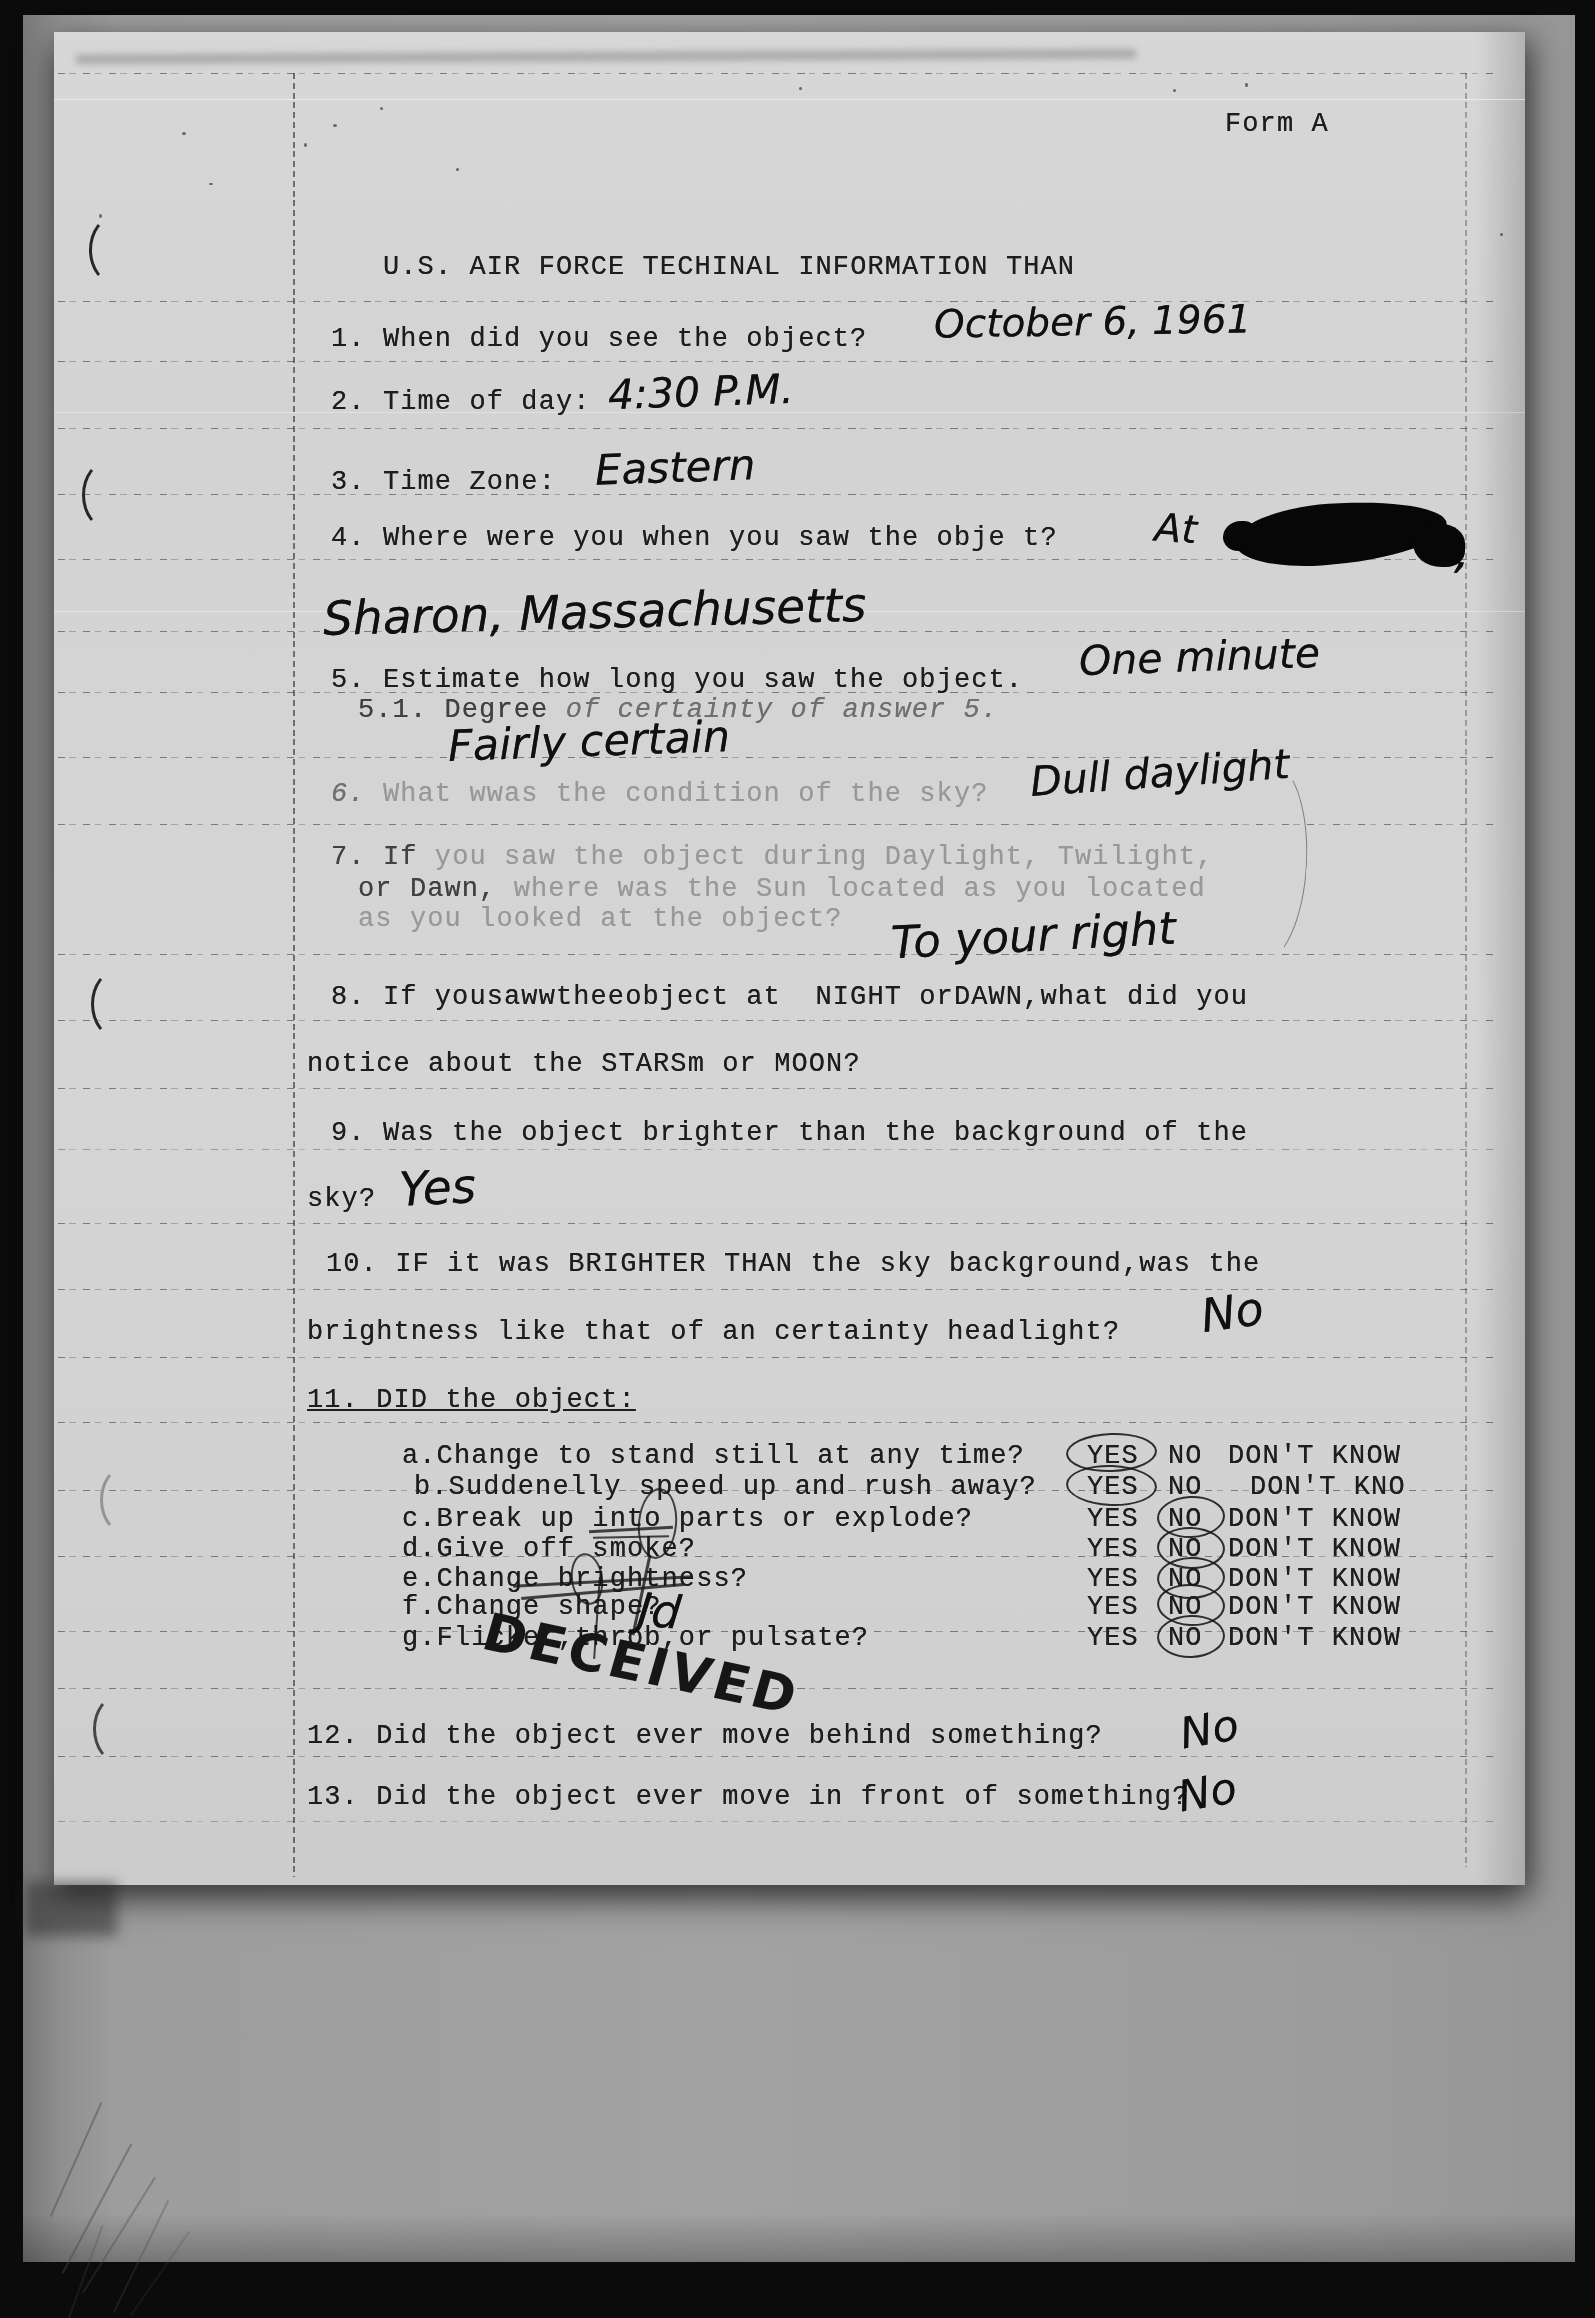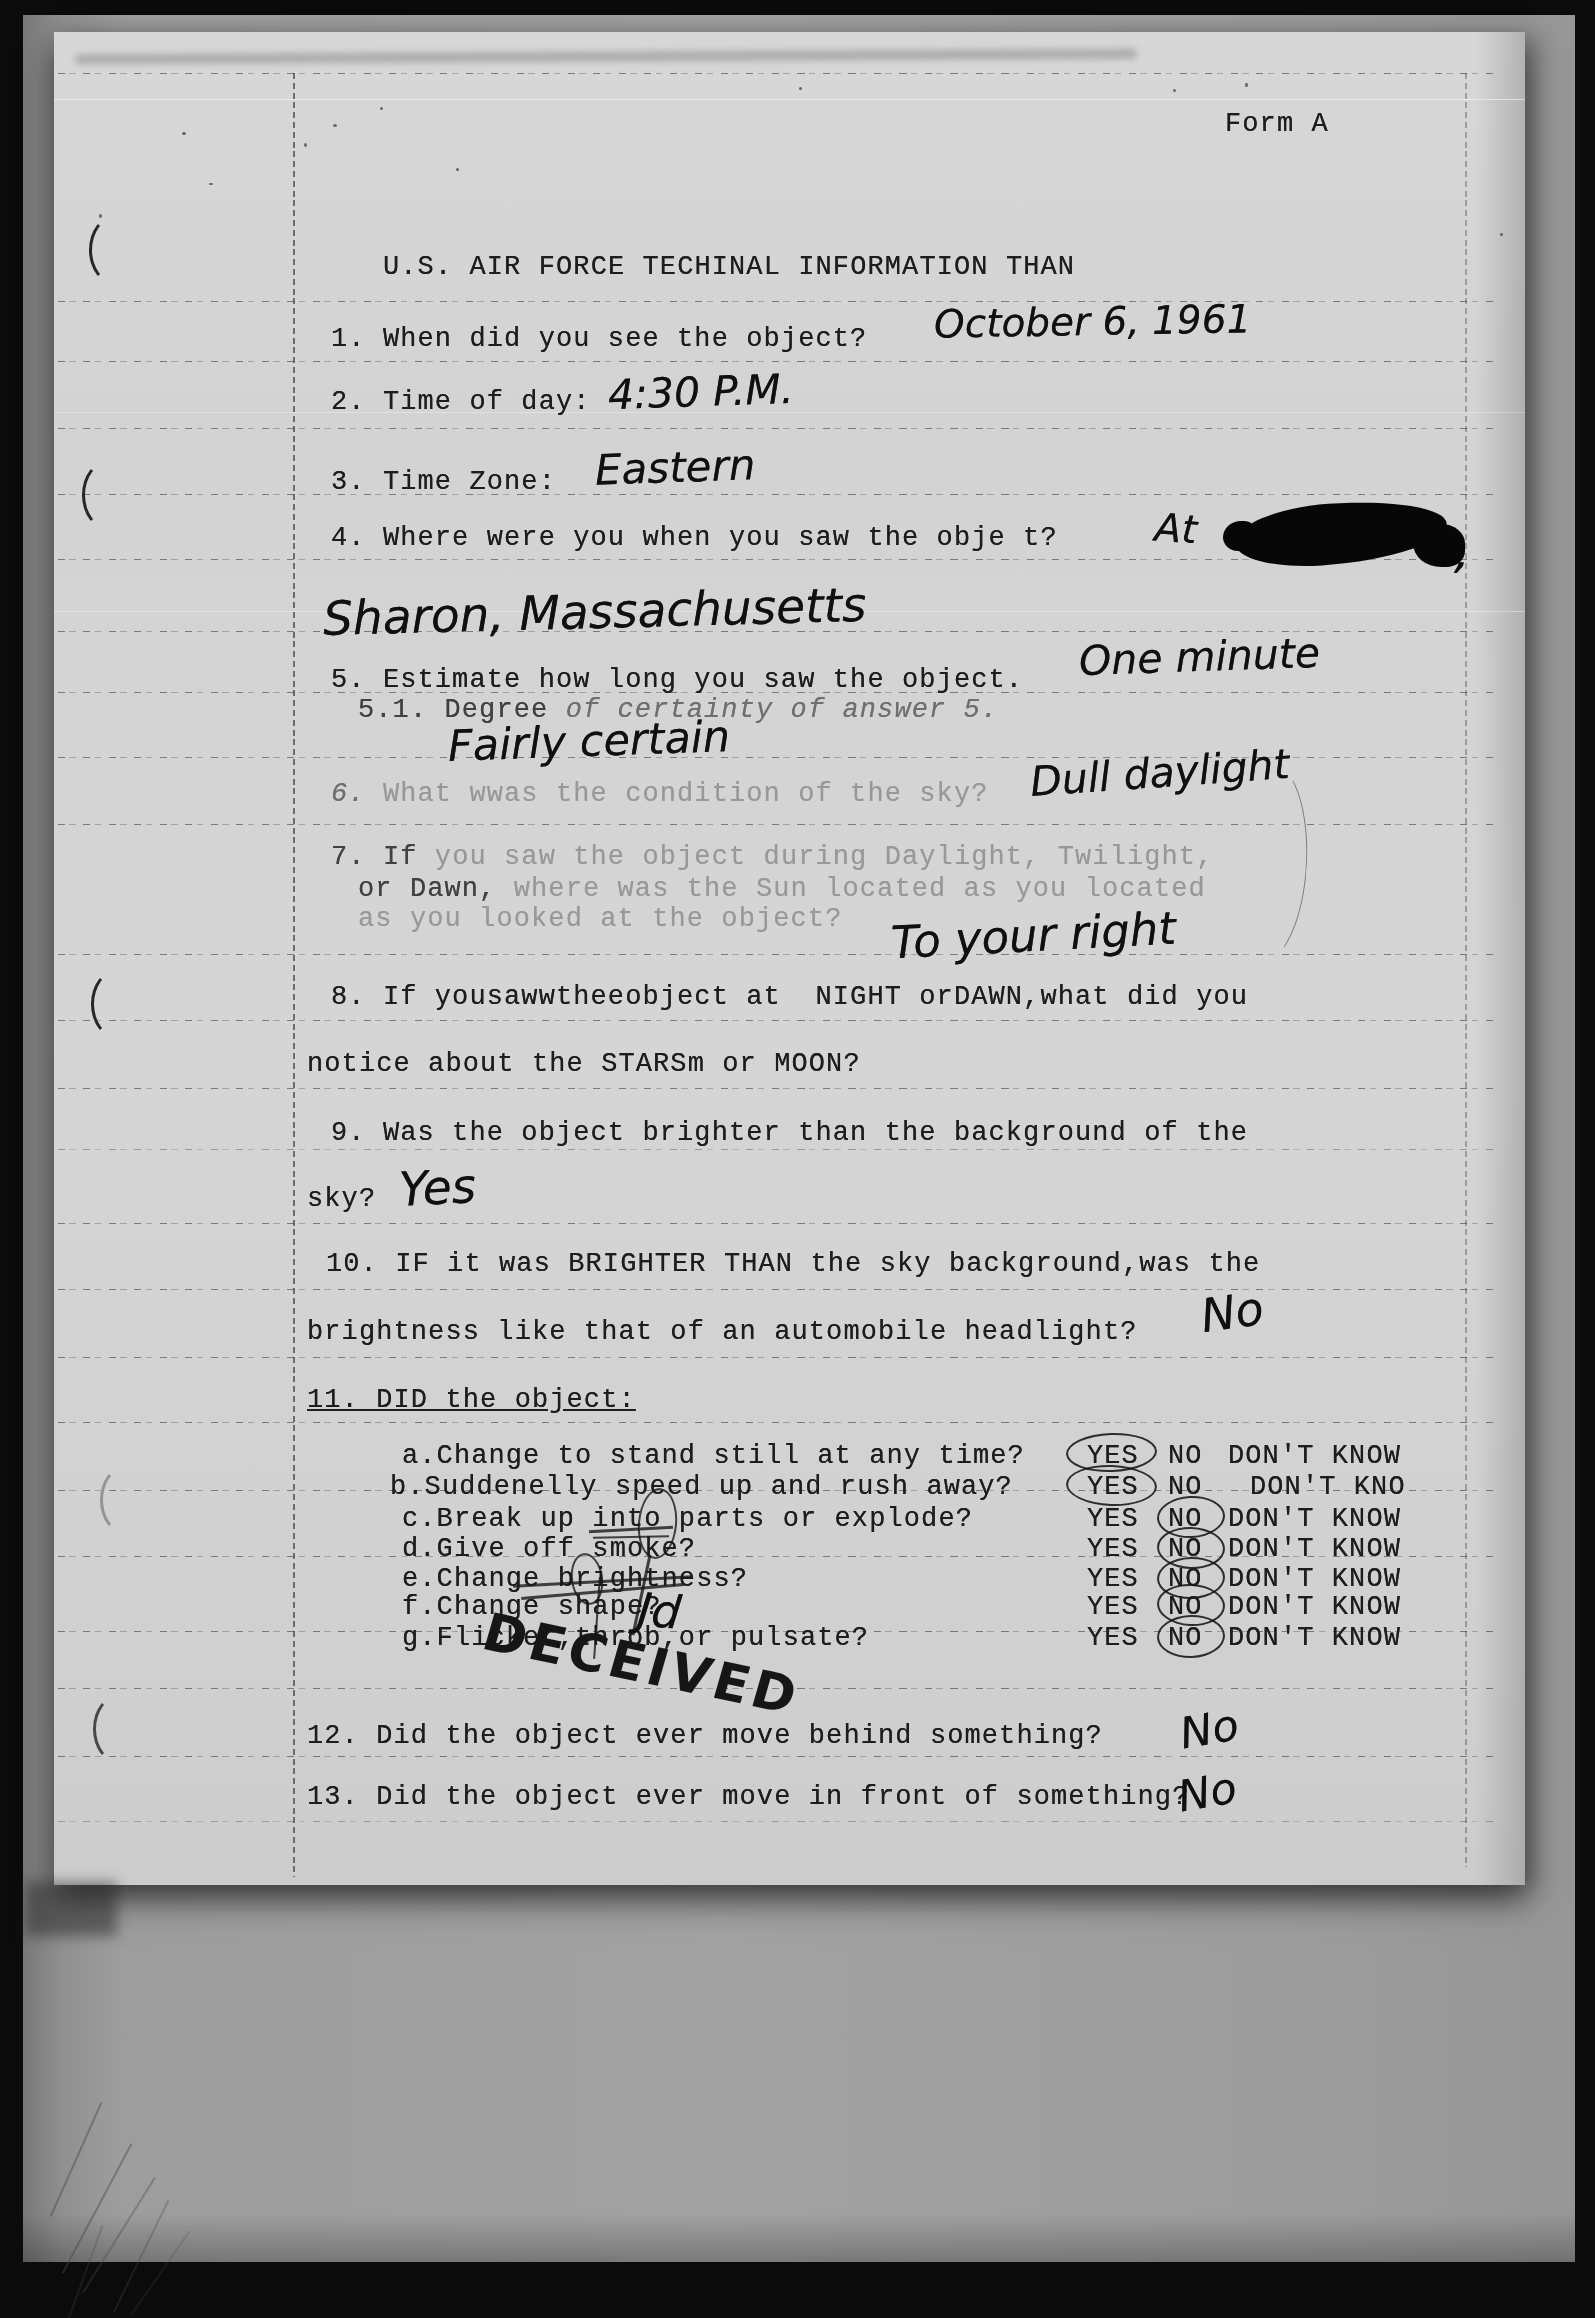--- a/index.html
+++ b/index.html
@@ -153,32 +153,32 @@
     <div class="hand" style="left:837px;top:877px;font-size:45px;transform:rotate(-3deg);">To your right</div>
 
     <div class="typed" style="left:277px;top:950px;">8. If yousawwtheeobject at  NIGHT orDAWN,what did you</div>
     <div class="typed" style="left:253px;top:1017px;">notice about the STARSm or MOON?</div>
 
     <div class="typed" style="left:277px;top:1086px;">9. Was the object brighter than the background of the</div>
     <div class="typed" style="left:253px;top:1152px;">sky?</div>
     <div class="hand" style="left:345px;top:1128px;font-size:47px;transform:rotate(-3deg);">Yes</div>
 
     <div class="typed" style="left:272px;top:1217px;">10. IF it was BRIGHTER THAN the sky background,was the</div>
-    <div class="typed" style="left:253px;top:1285px;">brightness like that of an automobile headlight?</div>
+    <div class="typed" style="left:253px;top:1285px;">brightness like that of an certainty headlight?</div>
     <div class="hand" style="left:1147px;top:1253px;font-size:46px;transform:rotate(-8deg);">No</div>
 
     <div class="typed" style="left:253px;top:1353px;text-decoration:underline;">11. DID the object:</div>
 
     <div class="typed" style="left:348px;top:1409px;">a.Change to stand still at any time?</div>
     <div class="typed" style="left:1033px;top:1409px;">YES</div>
     <div class="typed" style="left:1114px;top:1409px;">NO</div>
     <div class="typed" style="left:1174px;top:1409px;">DON'T KNOW</div>
     <div class="circle" style="left:1012px;top:1401px;width:87px;height:35px;transform:rotate(-2deg);"></div>
 
-    <div class="typed" style="left:336px;top:1440px;text-align:right;">b.Suddenelly speed up and rush away?</div>
+    <div class="typed" style="left:360px;top:1440px;text-align:right;">b.Suddenelly speed up and rush away?</div>
     <div class="typed" style="left:1033px;top:1440px;">YES</div>
     <div class="typed" style="left:1114px;top:1440px;">NO</div>
     <div class="typed" style="left:1196px;top:1440px;">DON'T KNO</div>
     <div class="circle" style="left:1012px;top:1433px;width:87px;height:37px;transform:rotate(2deg);"></div>
 
     <div class="typed" style="left:348px;top:1472px;">c.Break up into parts or explode?</div>
     <div class="typed" style="left:1033px;top:1472px;">YES</div>
     <div class="typed" style="left:1114px;top:1472px;">NO</div>
     <div class="typed" style="left:1174px;top:1472px;">DON'T KNOW</div>
     <div class="circle" style="left:1103px;top:1464px;width:64px;height:38px;transform:rotate(-3deg);"></div>

